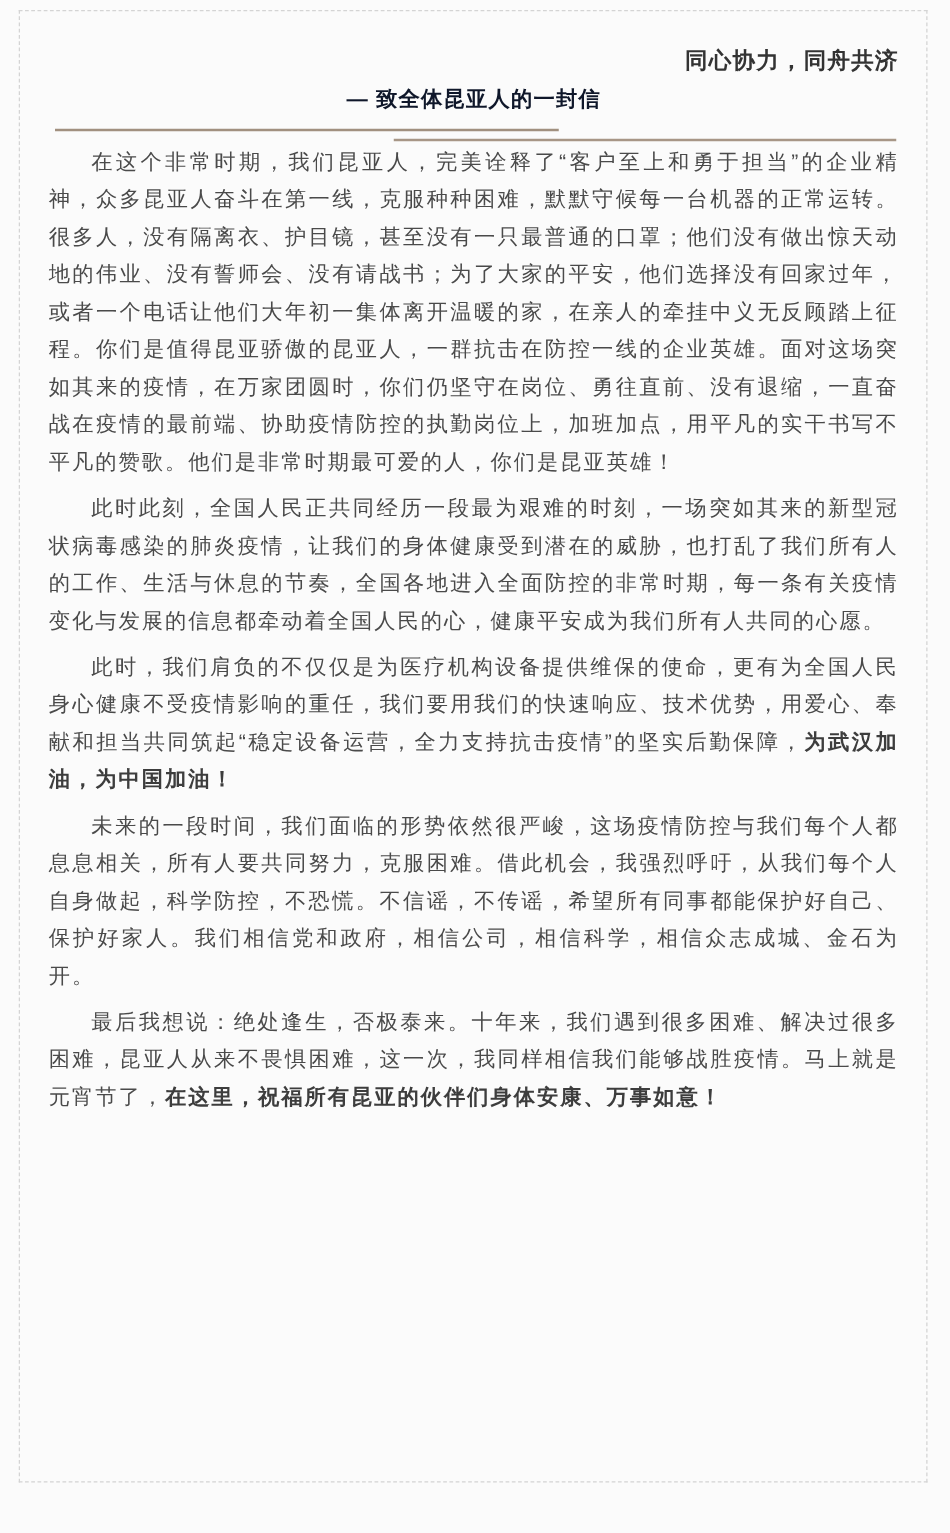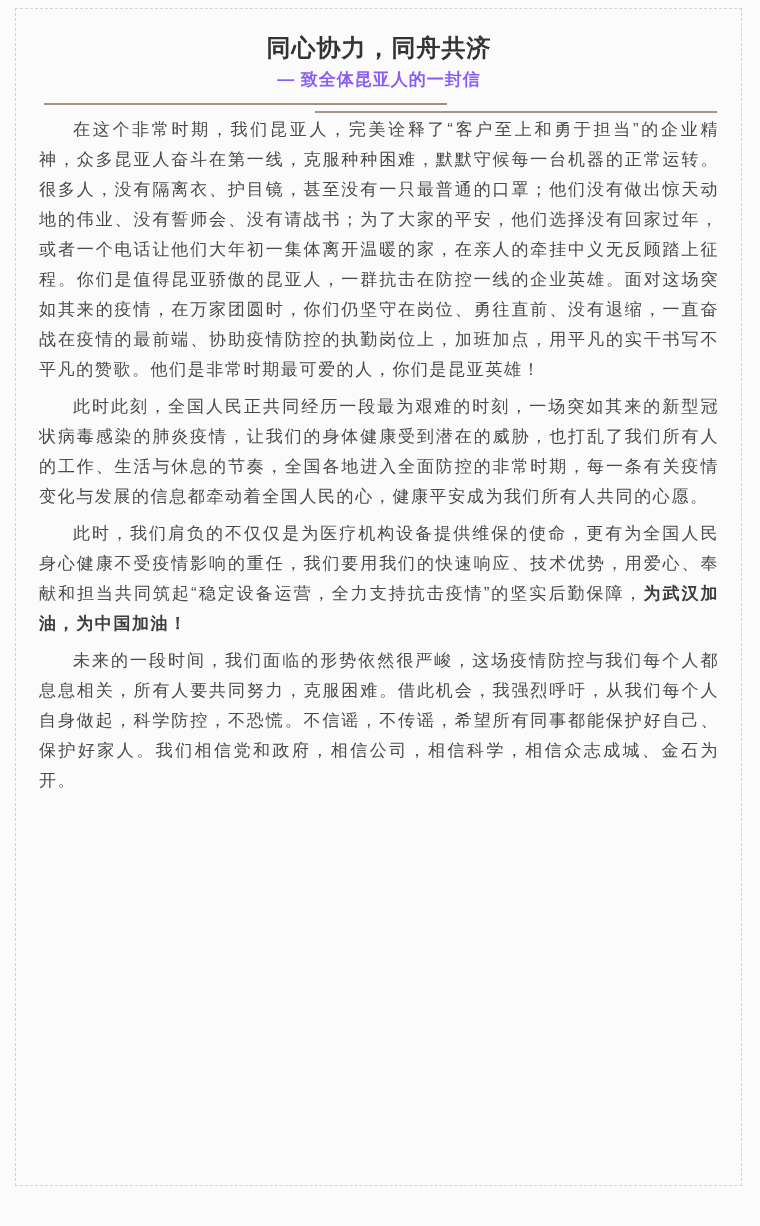--- a/index.html
+++ b/index.html
@@ -26,22 +26,22 @@
   .content {
     box-sizing: border-box;
     padding: 24px 22px 0 23px;
     color: #4a4a4a;
     font-size: 17px;
     letter-spacing: 1.6px;
     line-height: 30px;
   }
   .title {
     margin: 2px 0 0;
-    text-align: center;
-    font-size: 24px;
+    text-align: right;
+    font-size: 18px;
     line-height: 26px;
     font-weight: bold;
     color: #333333;
     letter-spacing: 1px;
   }
   .subtitle {
     margin: 8px 0 0;
     text-align: center;
     font-size: 17px;
     line-height: 22px;
@@ -85,31 +85,32 @@
 </style>
 </head>
 <body>
 
 <div class="page" style="background: rgb(251, 251, 251);">
   <div class="frame" style="border-color: rgb(212, 212, 212);">
     <div class="content" style="color: rgb(74, 74, 74);">
 
       <h1 class="title" style="color: rgb(51, 51, 51);">同心协力，同舟共济</h1>
 
-      <h2 class="subtitle" style="color: #8b5cf6;">— 致全体昆亚人的一封信</h2>
+      <h2 class="subtitle" style="color: #0f172a;">— 致全体昆亚人的一封信</h2>
 
       <div class="divider">
         <span class="line line1" style="background: rgb(161, 144, 127);"></span>
         <span class="line line2" style="background: rgb(167, 150, 134);"></span>
       </div>
 
 
       <div id="paragraphs">
           <p class="para">在这个非常时期，我们昆亚人，完美诠释了“客户至上和勇于担当”的企业精神，众多昆亚人奋斗在第一线，克服种种困难，默默守候每一台机器的正常运转。很多人，没有隔离衣、护目镜，甚至没有一只最普通的口罩；他们没有做出惊天动地的伟业、没有誓师会、没有请战书；为了大家的平安，他们选择没有回家过年，或者一个电话让他们大年初一集体离开温暖的家，在亲人的牵挂中义无反顾踏上征程。你们是值得昆亚骄傲的昆亚人，一群抗击在防控一线的企业英雄。面对这场突如其来的疫情，在万家团圆时，你们仍坚守在岗位、勇往直前、没有退缩，一直奋战在疫情的最前端、协助疫情防控的执勤岗位上，加班加点，用平凡的实干书写不平凡的赞歌。他们是非常时期最可爱的人，你们是昆亚英雄！</p>
           <p class="para">此时此刻，全国人民正共同经历一段最为艰难的时刻，一场突如其来的新型冠状病毒感染的肺炎疫情，让我们的身体健康受到潜在的威胁，也打乱了我们所有人的工作、生活与休息的节奏，全国各地进入全面防控的非常时期，每一条有关疫情变化与发展的信息都牵动着全国人民的心，健康平安成为我们所有人共同的心愿。</p>
           <p class="para">此时，我们肩负的不仅仅是为医疗机构设备提供维保的使命，更有为全国人民身心健康不受疫情影响的重任，我们要用我们的快速响应、技术优势，用爱心、奉献和担当共同筑起“稳定设备运营，全力支持抗击疫情”的坚实后勤保障，<strong class="em-text">为武汉加油，为中国加油！</strong></p>
           <p class="para">未来的一段时间，我们面临的形势依然很严峻，这场疫情防控与我们每个人都息息相关，所有人要共同努力，克服困难。借此机会，我强烈呼吁，从我们每个人自身做起，科学防控，不恐慌。不信谣，不传谣，希望所有同事都能保护好自己、保护好家人。我们相信党和政府，相信公司，相信科学，相信众志成城、金石为开。</p>
+          <p class="para">最后我想说：绝处逢生，否极泰来。十年来，我们遇到很多困难、解决过很多困难，昆亚人从来不畏惧困难，这一次，我同样相信我们能够战胜疫情。马上就是元宵节了，<strong class="em-text">在这里，祝福所有昆亚的伙伴们身体安康、万事如意！</strong></p>
         </div>
 
 
     </div>
   </div>
 </div>
 
 </body></html>

